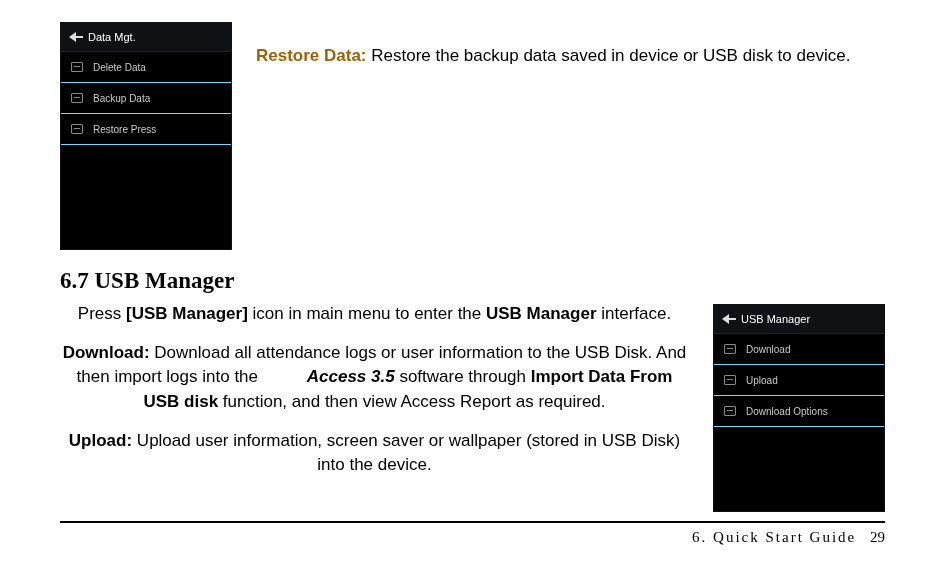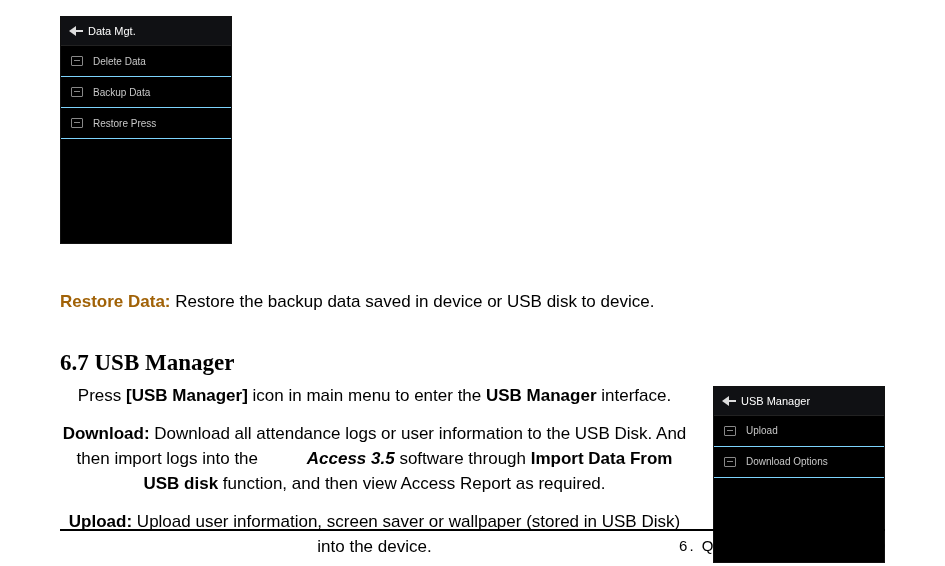--- a/index.html
+++ b/index.html
@@ -13,22 +13,21 @@
     box-sizing: border-box;
     position: relative;
   }
   .page {
     padding: 0 60px;
   }
   .row1 {
     display: flex;
     align-items: flex-start;
     gap: 24px;
-    padding-top: 16px;
-    flex-direction: column;
+    padding-top: 22px;
   }
   .device {
     width: 170px;
     background: #000;
     color: #fff;
     font-size: 10px;
     flex-shrink: 0;
     border: 1px solid #111;
   }
   .device-header {
@@ -114,21 +113,22 @@
     align-items: flex-start;
     gap: 24px;
   }
   .textcol { flex: 1; text-align: center; }
   .textcol p { margin: 0 0 14px 0; }
 
   .footer {
     position: absolute;
     left: 60px;
     right: 60px;
-    bottom: 12px;
+    bottom: 20px;
+    font-family: Liberation Serif, serif;
   }
   .hr {
     border-top: 2px solid #000;
     margin-bottom: 6px;
   }
   .foot-line {
     text-align: right;
     font-size: 15px;
     letter-spacing: 2px;
   }
@@ -185,20 +185,24 @@
     </div>
 
     <div class="device" style="margin-top:2px;">
       <div class="device-header">
         <span class="arrow-left"></span>
         <span class="title">USB Manager</span>
       </div>
       <div class="device-list">
         <div class="device-item">
           <span class="ic"></span>
+          <span>Download</span>
+        </div>
+        <div class="device-item">
+          <span class="ic"></span>
           <span>Upload</span>
         </div>
         <div class="device-item">
           <span class="ic"></span>
           <span>Download Options</span>
         </div>
       </div>
       <div class="device-blank short"></div>
     </div>
   </div>

